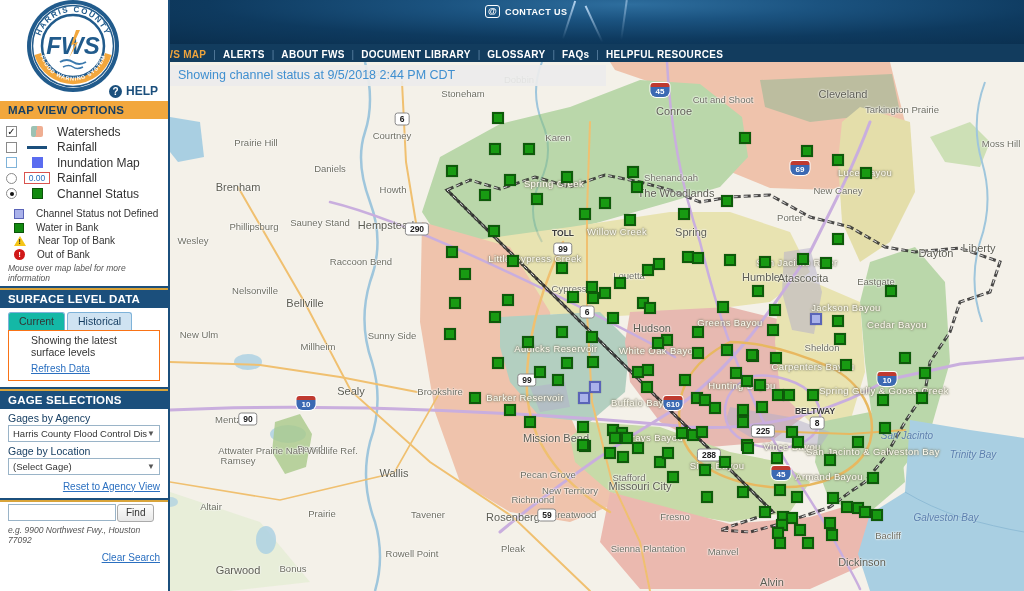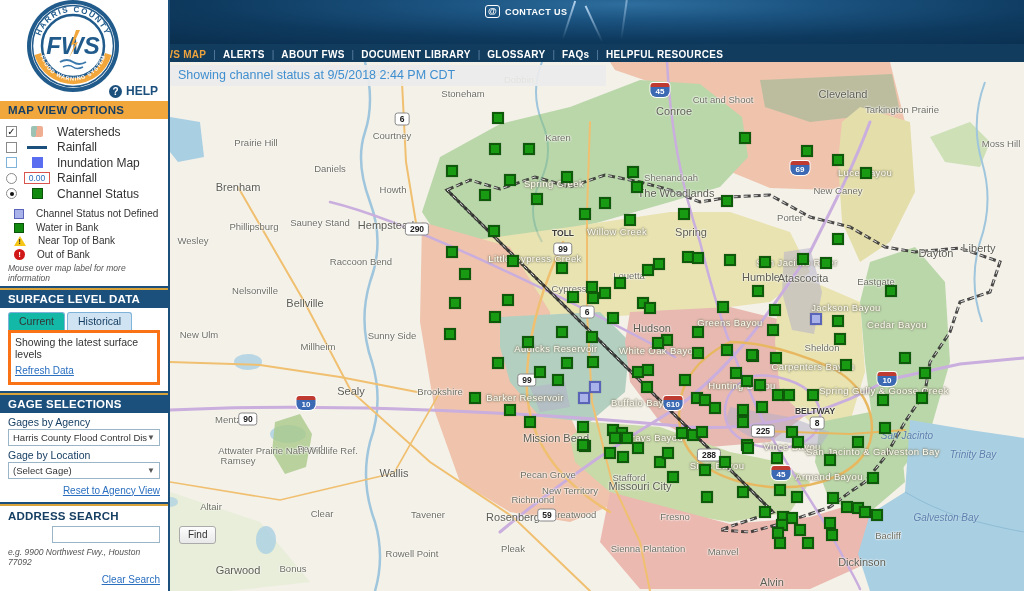--- a/index.html
+++ b/index.html
@@ -51,31 +51,31 @@
   .ic-undef { width:10px; height:10px; background:#aab2ea; border:1px solid #5a64b8; }
   .ic-green { width:10px; height:10px; background:#128a10; border:1px solid #0a530a; }
   .ic-tri { width:0; height:0; border-left:6px solid transparent; border-right:6px solid transparent; border-bottom:10px solid #f5c518; position:relative; }
   .ic-tri::after{ content:"!"; position:absolute; left:-1.5px; top:2px; font-size:7px; font-weight:bold; color:#222; }
   .ic-red { width:11px; height:11px; border-radius:50%; background:#d01818; color:#fff; font-size:8px; font-weight:bold; text-align:center; line-height:11px; }
   .note { font-style:italic; font-size:8.5px; color:#555; padding:3px 8px 1px; }
 
   .tabs { display:flex; gap:2px; padding:4px 8px 0; }
   .tab { font-size:10.5px; padding:2px 10px 3px; border:1px solid #7fb3d9; border-bottom:none; border-radius:3px 3px 0 0; background:#cfe3f2; color:#173f63; cursor:pointer; }
   .tab.active { background:#14b8a6; color:#333; }
-  .sld-panel { margin:0 8px; border:3px solid #f97316; background:#fff; padding:3px 4px 4px; }
+  .sld-panel { margin:0 8px; border:1px solid #f97316; background:#fff; padding:3px 22px 4px; }
   .sld-panel .msg { font-size:10.5px; color:#333; }
   a.link { color:#2a6fc0; font-size:10px; text-decoration:underline; cursor:pointer; }
   .right { text-align:right; padding:1px 8px 2px; }
 
   .field-label { font-size:10.5px; color:#173f63; padding:3px 8px 1px; }
   .select { margin:0 8px; height:17px; border:1px solid #9ab4c8; background:#fff; display:flex; align-items:center; justify-content:space-between; padding:0 4px; cursor:pointer; }
   .select .val { font-size:9.5px; color:#333; white-space:nowrap; overflow:hidden; }
   .select .arrow { font-size:8px; color:#555; }
 
-  .addr-row { display:flex; gap:19px; padding:2px 8px; align-items:center;margin-left:44px; }
+  .addr-row { display:flex; gap:1px; padding:2px 8px; align-items:center; }
   .addr-input { width:108px; height:17px; border:1px solid #9ab4c8; background:#fff; font-size:10px; padding:0 3px; }
   .find-btn { height:18px; padding:0 8px; font-size:10px; color:#333; background:linear-gradient(#fdfdfd,#e8e8e8); border:1px solid #aaa; border-radius:3px; cursor:pointer; }
   .hint { font-style:italic; font-size:8.5px; color:#555; padding:1px 8px; }
 
   .fcd { display:flex; gap:6px; padding:12px 8px 2px; align-items:flex-start; }
 
   
   .map { position:absolute; left:170px; top:62px; width:854px; height:529px; background:#f4f1e9; overflow:hidden; }
   .map svg.base { position:absolute; left:0; top:0; }
   .statusbar { position:absolute; left:0; top:3px; width:436px; height:21px; background:rgba(236,236,236,.92); color:#3f8fd0; font-size:12.5px; line-height:21px; padding-left:8px; z-index:4; }
@@ -230,21 +230,20 @@
         <span class="arrow">▼</span>
       </div>
       <div class="field-label">Gage by Location</div>
       <div class="select">
         <span class="val">(Select Gage)</span>
         <span class="arrow">▼</span>
       </div>
       <div class="right"><a class="link">Reset to Agency View</a></div>
 
       <div class="divider"></div>
-      <div class="sec-plain">ADDRESS SEARCH</div>
       <div class="addr-row">
         <input class="addr-input" type="text" value="" style="">
         <button class="find-btn">Find</button>
       </div>
       <div class="hint">e.g. 9900 Northwest Fwy., Houston 77092</div>
       <div class="right"><a class="link">Clear Search</a></div>
 
       <div class="fcd">
         
         
@@ -337,21 +336,21 @@
         <span class="lbl lbl-city" style="left: 29px; top: 272px;">New Ulm</span>
         <span class="lbl lbl-city" style="left: 222px; top: 273px;">Sunny Side</span>
         <span class="lbl lbl-city" style="left: 148px; top: 284px;">Millheim</span>
         <span class="lbl lbl-bigcity" style="left: 181px; top: 329px;">Sealy</span>
         <span class="lbl lbl-city" style="left: 270px; top: 329px;">Brookshire</span>
         <span class="lbl lbl-city" style="left: 58px; top: 357px;">Mentz</span>
         <span class="lbl lbl-city" style="left: 140px; top: 386px;">Beard</span>
         <span class="lbl lbl-city" style="left: 68px; top: 398px;">Ramsey</span>
         <span class="lbl lbl-bigcity" style="left: 224px; top: 411px;">Wallis</span>
         <span class="lbl lbl-city" style="left: 41px; top: 444px;">Altair</span>
-        <span class="lbl lbl-city" style="left: 152px; top: 451px;">Clear</span>
+        <span class="lbl lbl-city" style="left: 152px; top: 451px;">Prairie</span>
         <span class="lbl lbl-city" style="left: 258px; top: 452px;">Tavener</span>
         <span class="lbl lbl-city" style="left: 242px; top: 491px;">Rowell Point</span>
         <span class="lbl lbl-bigcity" style="left: 68px; top: 508px;">Garwood</span>
         <span class="lbl lbl-city" style="left: 123px; top: 506px;">Bonus</span>
         <span class="lbl lbl-bigcity" style="left: 504px; top: 49px;">Conroe</span>
         <span class="lbl lbl-city" style="left: 553px; top: 37px;">Cut and Shoot</span>
         <span class="lbl lbl-bigcity" style="left: 673px; top: 32px;">Cleveland</span>
         <span class="lbl lbl-city" style="left: 732px; top: 47px;">Tarkington Prairie</span>
         <span class="lbl lbl-city" style="left: 831px; top: 81px;">Moss Hill</span>
         <span class="lbl lbl-city" style="left: 501px; top: 115px;">Shenandoah</span>

